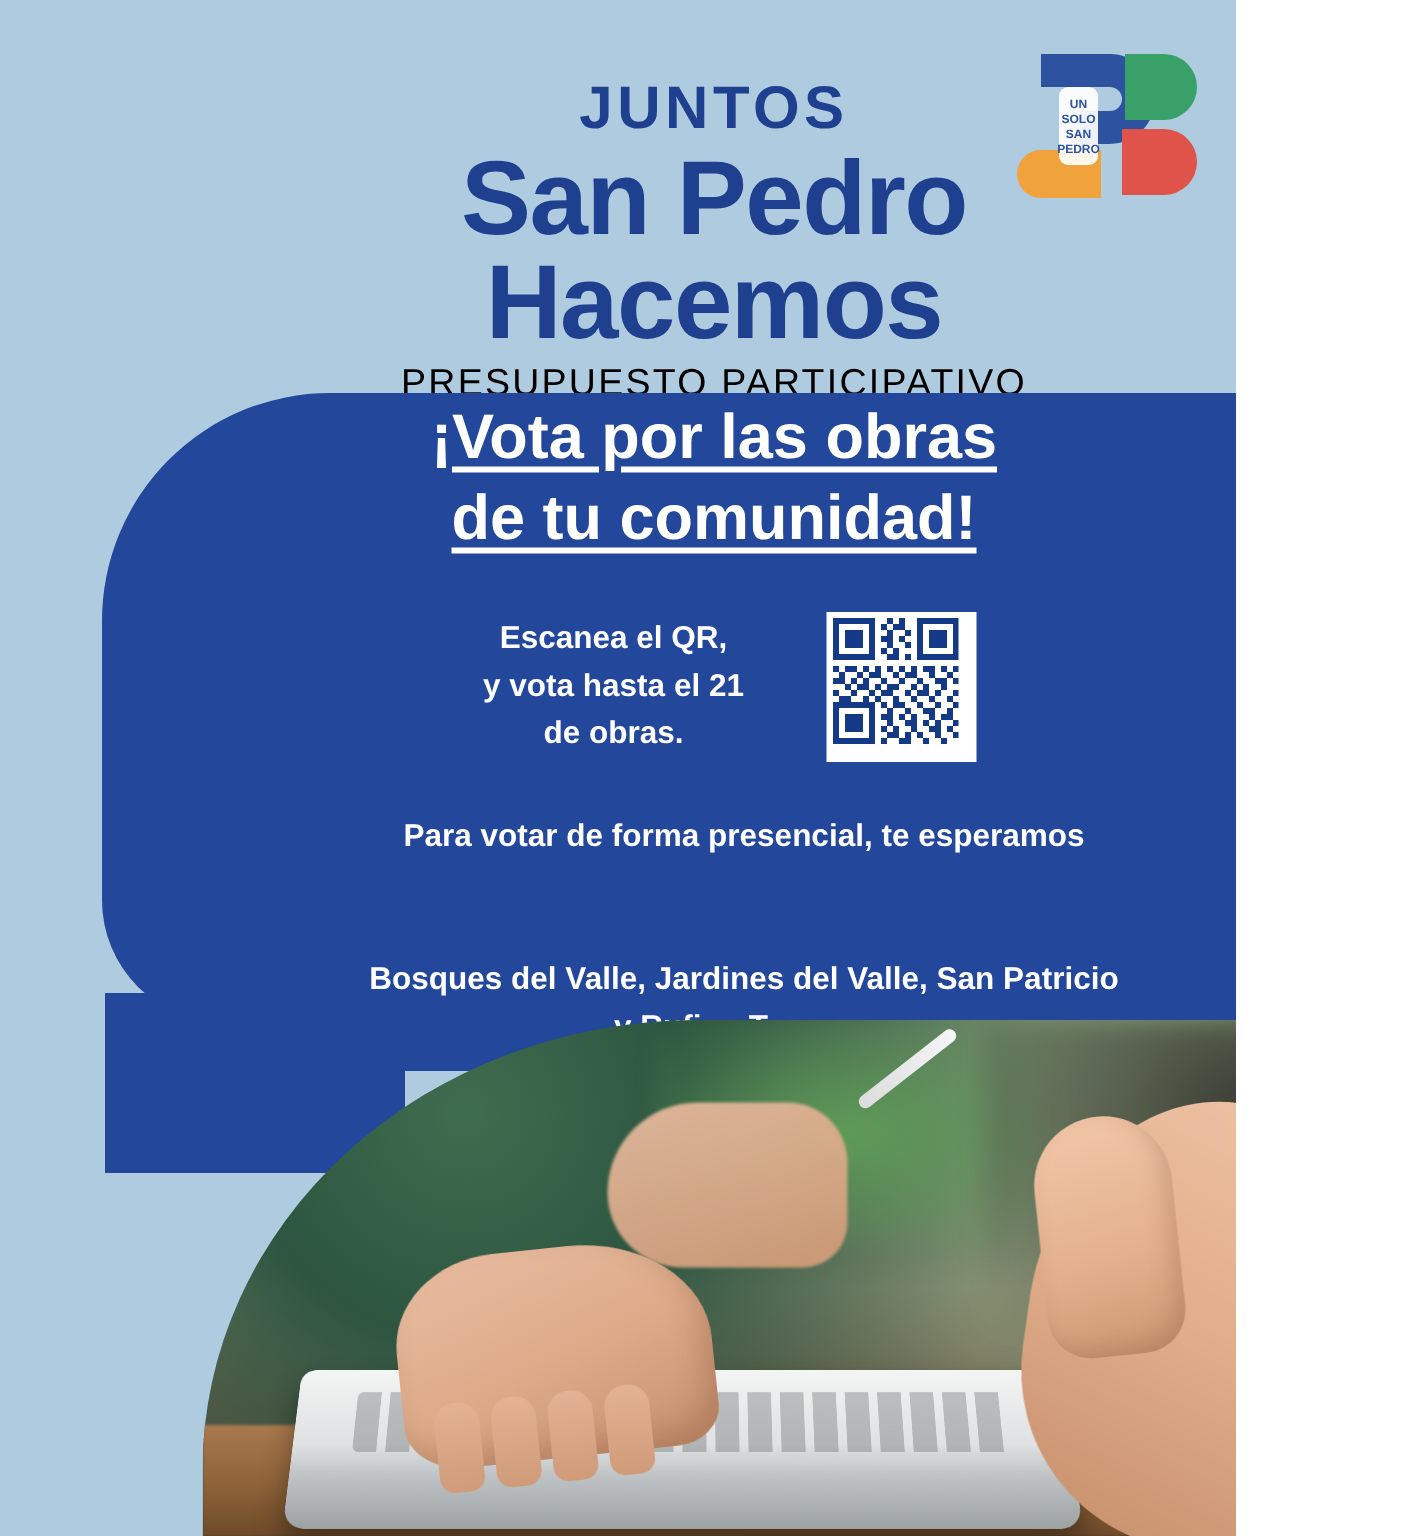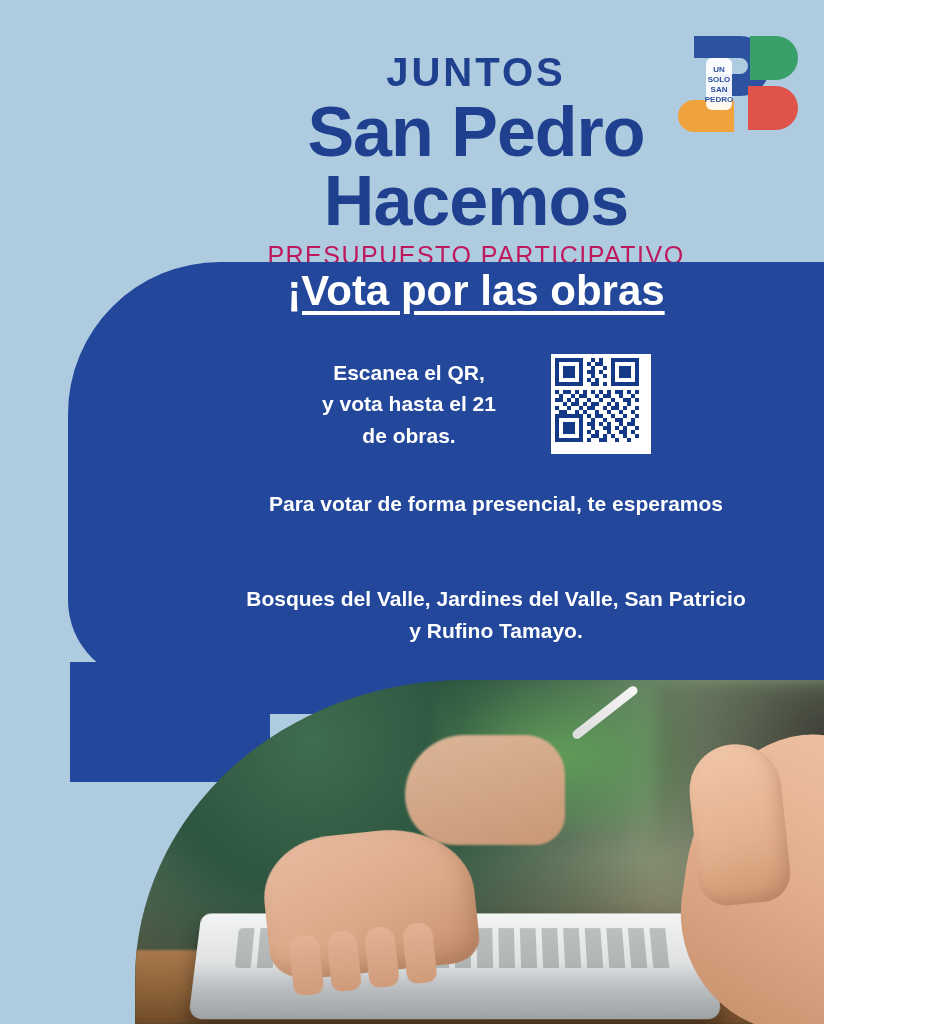--- a/index.html
+++ b/index.html
@@ -35,21 +35,21 @@
   .title-line {
     font-size: 70px;
     font-weight: bold;
     line-height: 0.98;
     letter-spacing: -1px;
   }
   .subtitle {
     font-size: 25px;
     letter-spacing: 1.5px;
     margin-top: 6px;
-    color: #be185d;
+    color: #000000;
   }
 
   
   .logo {
     position: absolute;
     top: 28px;
     right: 26px;
     width: 120px;
     height: 112px;
   }
@@ -240,20 +240,21 @@
     <svg width="952" height="520" viewBox="0 0 952 520" xmlns="http://www.w3.org/2000/svg">
       <path d="M300 0 H880 a72 72 0 0 1 72 72 V452 H250 a40 40 0 0 1 -40 -40 V420 H150
                a82 82 0 0 1 -82 -82 V152 A152 152 0 0 1 220 0 Z" fill="#22479b"></path>
       <path d="M210 400 H70 v120 h160 a40 40 0 0 0 40 -40 v-40 a40 40 0 0 0 -40 -40 z" fill="#22479b"></path>
     </svg>
   </div>
 
   <div class="blue-content">
     <div class="vote-head">
       <span>¡Vota por las obras</span><br>
+      <span>de tu comunidad!</span>
     </div>
 
     <div class="qr-row">
       <div class="scan-text">
         <span>Escanea el QR,</span><br>
         <span>y vota hasta el 21</span><br>
         <span>de obras.</span>
       </div>
       <div class="qr">
         <svg width="84" height="84" viewBox="0 0 21 21" shape-rendering="crispEdges" xmlns="http://www.w3.org/2000/svg">

